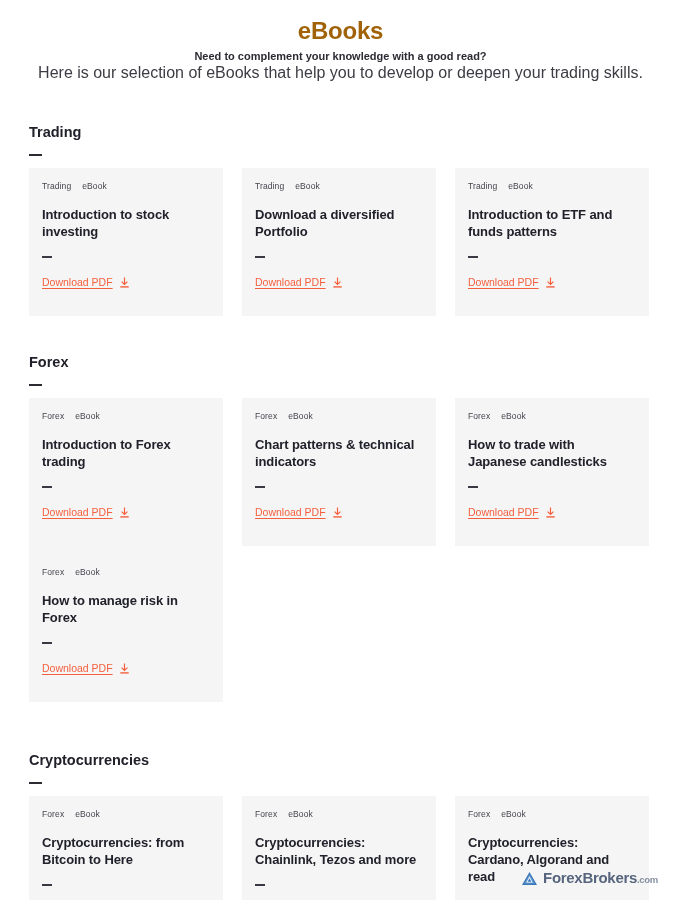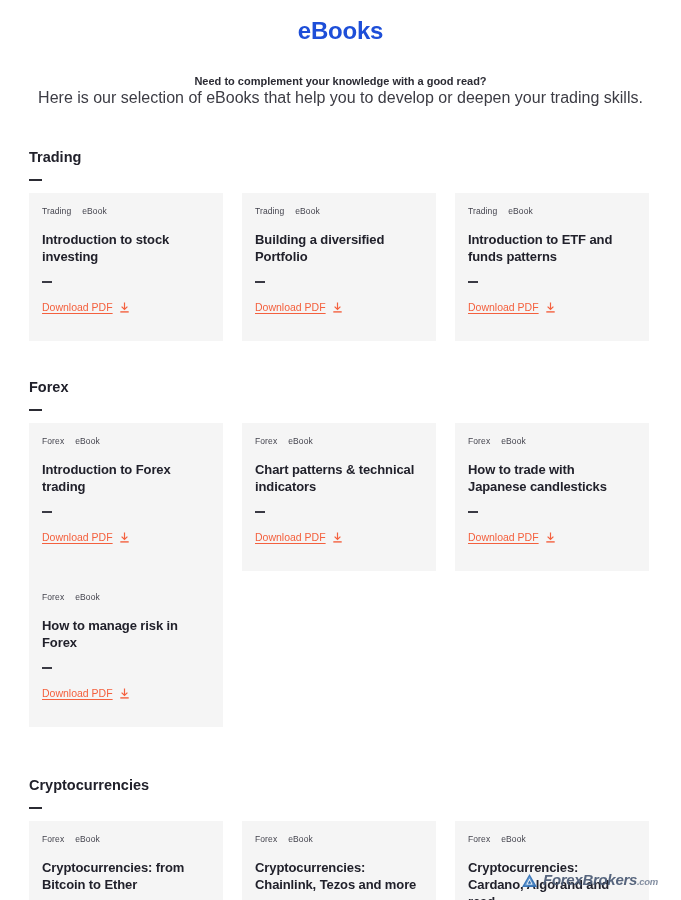--- a/index.html
+++ b/index.html
@@ -18,28 +18,28 @@
     height: 900px;
     background: #ffffff;
   }
 
   
   .header {
     padding-top: 16px;
     text-align: center;
   }
   .page-title {
-    color: #1d4ed8;
+    color: #a16207;
     font-size: 24px;
     font-weight: bold;
     letter-spacing: -0.2px;
     line-height: 30px;
   }
   .subtitle-strong {
-    margin-top: 27px;
+    margin-top: 2px;
     color: #2b2b33;
     font-size: 11px;
     font-weight: bold;
     line-height: 16px;
   }
   .subtitle-regular {
     margin-top: 1px;
     color: #3c3c44;
     font-size: 16px;
     font-weight: normal;
@@ -147,22 +147,21 @@
     align-items: center;
     gap: 5px;
     opacity: 0.93;
   }
   .wm-logo { display: block; }
   .wm-text {
     font-size: 15px;
     font-weight: bold;
     color: #4a5a74;
     letter-spacing: -0.3px;
-    line-height: 16px;
-    font-style: italic;
+    line-height: 21px;
   }
   .wm-text .wm-dotcom {
     font-size: 9.5px;
     font-weight: bold;
     color: #7b879b;
   }
 </style>
 </head>
 <body>
 
@@ -201,21 +200,21 @@
             </a>
           </div>
         </div>
 
         <div class="col">
           <div class="card">
             <div class="tag-row">
               <span class="tag">Trading</span>
               <span class="tag">eBook</span>
             </div>
-            <div class="card-title">Building a diversified Portfolio</div>
+            <div class="card-title">Download a diversified Portfolio</div>
             <span class="card-dash"></span>
             <a class="download">
               <span class="dl-label">Download PDF</span>
               <svg class="dl-icon" width="11" height="12" viewBox="0 0 11 12">
                 <path d="M5.5 0.6 L5.5 6.6 M2.6 4.6 L5.5 7.4 L8.4 4.6" stroke="#f4603e" stroke-width="1.2" fill="none"></path>
                 <path d="M1.3 9.9 L9.7 9.9" stroke="#f4603e" stroke-width="1.4" fill="none"></path>
               </svg>
             </a>
           </div>
         </div>
@@ -328,21 +327,21 @@
       <span class="section-dash"></span>
 
       <div class="card-grid">
 
         <div class="col">
           <div class="card">
             <div class="tag-row">
               <span class="tag">Forex</span>
               <span class="tag">eBook</span>
             </div>
-            <div class="card-title">Cryptocurrencies: from Bitcoin to Ether</div>
+            <div class="card-title">Cryptocurrencies: from Bitcoin to Here</div>
             <span class="card-dash"></span>
 
           </div>
         </div>
 
         <div class="col">
           <div class="card">
             <div class="tag-row">
               <span class="tag">Forex</span>
               <span class="tag">eBook</span>

